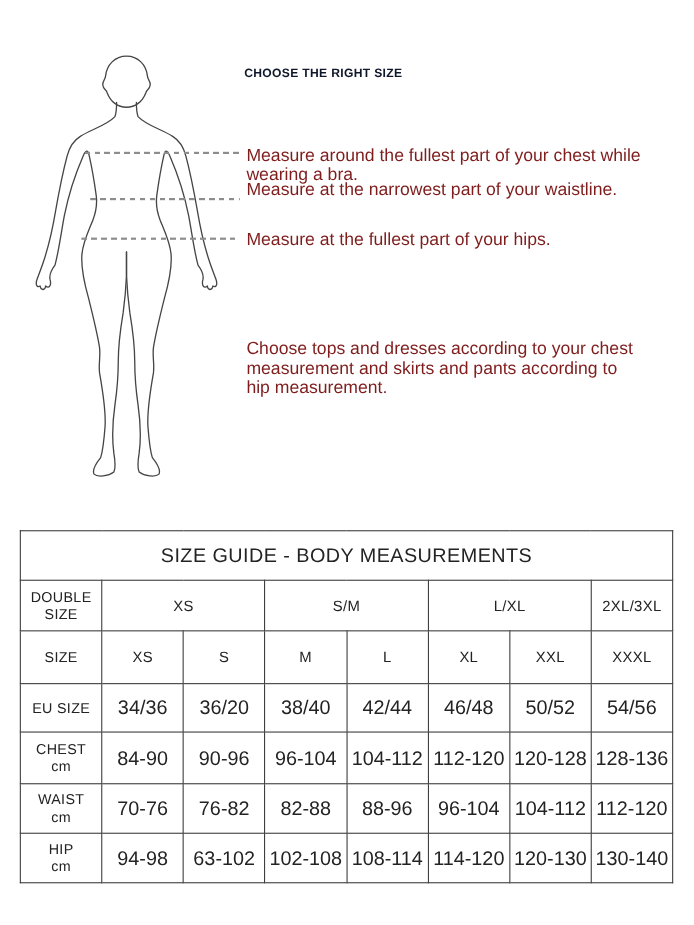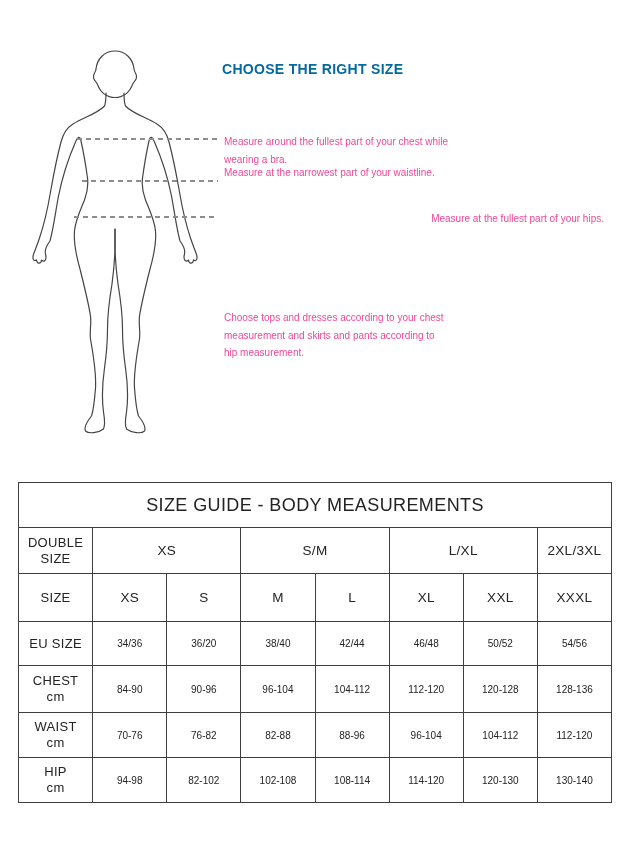--- a/index.html
+++ b/index.html
@@ -21,61 +21,61 @@
     position: absolute;
     left: 20px;
     top: 40px;
     width: 200px;
     height: 400px;
   }
   .page-title {
     position: absolute;
     left: 222px;
     top: 61px;
-    font-size: 14px;
+    font-size: 11px;
     font-weight: 700;
     letter-spacing: 0.3px;
-    color: #0369a1;
+    color: #0f172a;
     white-space: nowrap;
   }
   .guide-dash {
     position: absolute;
     height: 2px;
     background-image: repeating-linear-gradient(90deg, #8d8d8d 0px, #8d8d8d 5px, transparent 5px, transparent 9px);
   }
   .dash-chest { left: 77px; top: 138px; width: 141px; }
   .dash-waist { left: 82px; top: 180px; width: 136px; }
   .dash-hip   { left: 74px; top: 216px; width: 144px; }
   .instruction {
     position: absolute;
     left: 224px;
     width: 380px;
-    font-size: 10px;
+    font-size: 16px;
     line-height: 17.5px;
-    color: #ec4899;
+    color: #7f1d1d;
   }
   .instr-chest { top: 133px; }
   .instr-waist { top: 164px; }
-  .instr-hip   { top: 210px; text-align: right; }
+  .instr-hip   { top: 210px; }
   .fit-note    { top: 309px; }
   
   .size-table {
     position: absolute;
     left: 18px;
     top: 482px;
     width: 594px;
     border-collapse: collapse;
     table-layout: fixed;
   }
   .size-table td {
     border: 1px solid #3f3f3f;
     text-align: center;
     vertical-align: middle;
     padding: 0;
-    font-size: 10px;
+    font-size: 18px;
     color: #232323;
   }
   .size-table .t-title-row td {
     font-size: 18px;
     letter-spacing: 0.4px;
   }
   .size-table .row-label {
     font-size: 13px;
     line-height: 16px;
     letter-spacing: 0.3px;
@@ -254,21 +254,21 @@
       <td>96-104</td>
       <td>104-112</td>
       <td>112-120</td>
     </tr>
     <tr class="r-hip">
       <td class="row-label">
         <div>HIP</div>
         <div>cm</div>
       </td>
       <td>94-98</td>
-      <td>82-102</td>
+      <td>63-102</td>
       <td>102-108</td>
       <td>108-114</td>
       <td>114-120</td>
       <td>120-130</td>
       <td>130-140</td>
     </tr>
   </tbody>
     </table>
 
 </div>

